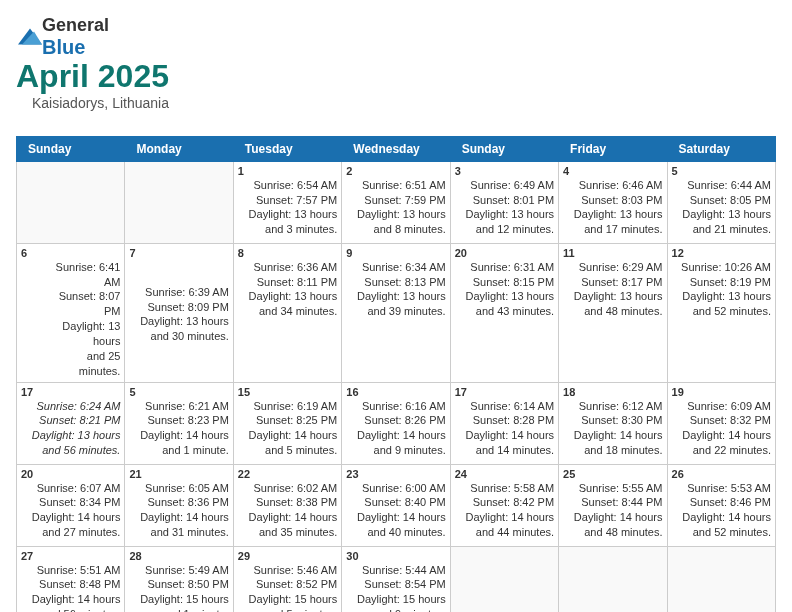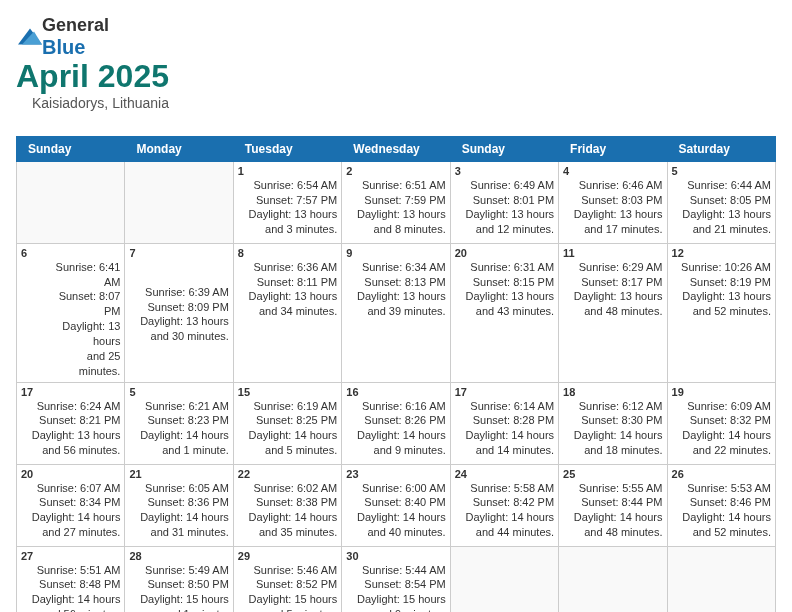--- a/index.html
+++ b/index.html
@@ -221,21 +221,21 @@
             <span class="day-num">12</span>
             <div class="day-info" style="white-space: pre-line;">Sunrise: 10:26 AM
 Sunset: 8:19 PM
 Daylight: 13 hours
 and 52 minutes.</div>
           </td>
         </tr>
         <tr>
           <td>
             <span class="day-num">17</span>
-            <div class="day-info" style="white-space: pre-line;">Sunrise: 6:24 AM
+            <div class="day-info" style="white-space: pre-line; font-style: italic;">Sunrise: 6:24 AM
 Sunset: 8:21 PM
 Daylight: 13 hours
 and 56 minutes.</div>
           </td>
           <td>
             <span class="day-num">5</span>
             <div class="day-info" style="white-space: pre-line;">Sunrise: 6:21 AM
 Sunset: 8:23 PM
 Daylight: 14 hours
 and 1 minute.</div>

